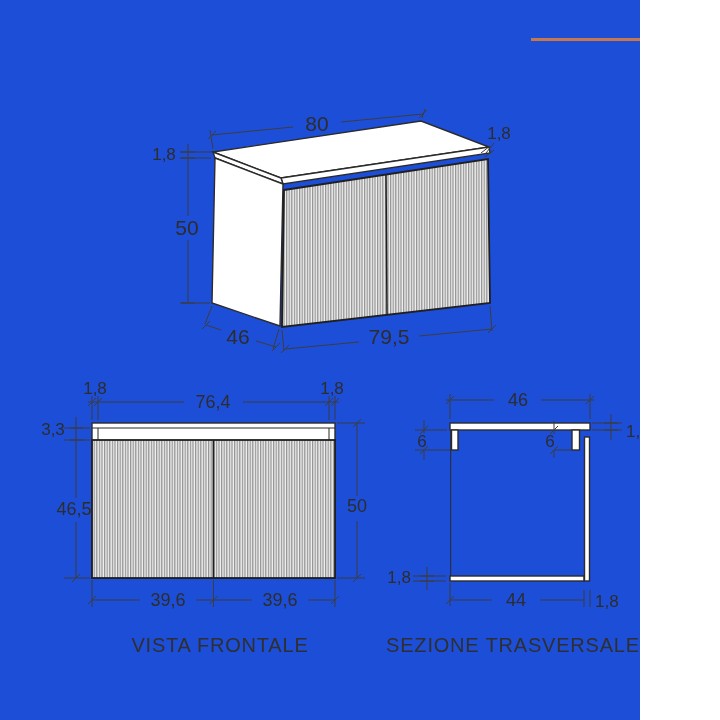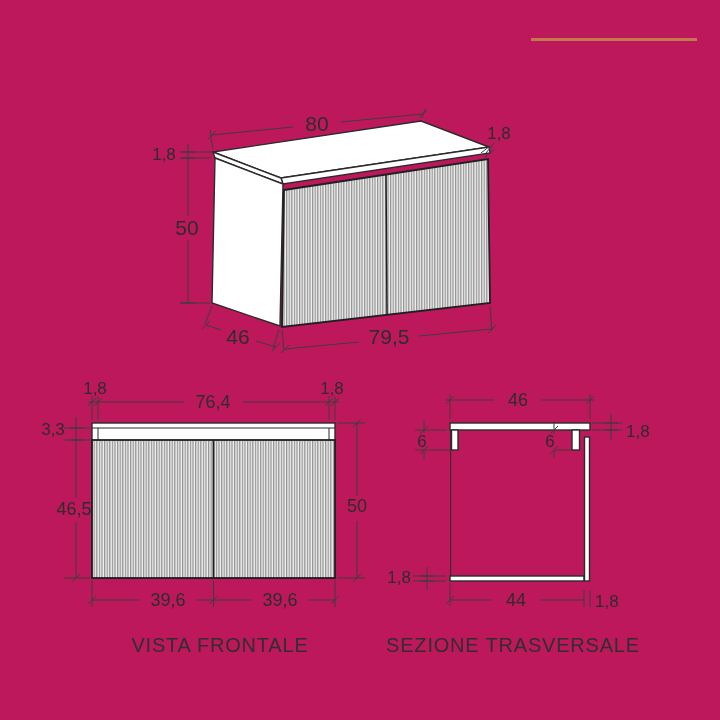--- a/index.html
+++ b/index.html
@@ -1,17 +1,17 @@
 <!DOCTYPE html>
 <html><head>
 <meta charset="utf-8">
 <style>
   html,body{margin:0;padding:0;background:#ffffff;}
   body{width:720px;height:720px;font-family:"Liberation Sans",sans-serif;}
-  .stage{position:relative;width:720px;height:720px;background:#be185d;overflow:hidden;}
+  .stage{position:relative;width:640px;height:720px;background:#1d4ed8;overflow:hidden;}
   svg{position:absolute;left:0;top:0;}
   text{fill:#2d2d2d;font-family:"Liberation Sans",sans-serif;}
   .dim{font-size:18px;}
   .dim-sm{font-size:17px;}
   .dim-lg{font-size:21px;}
   .view-label{font-size:20px;letter-spacing:0.8px;fill:#2f2f2f;}
   .outline{fill:#ffffff;stroke:#2b2b2b;stroke-width:1.4;}
   .thin{stroke:#2b2b2b;stroke-width:1;fill:none;}
   .dimline{stroke:#3d3d3d;stroke-width:1;fill:none;}
   .doors{stroke:#1f1f1f;stroke-width:1.8;}

